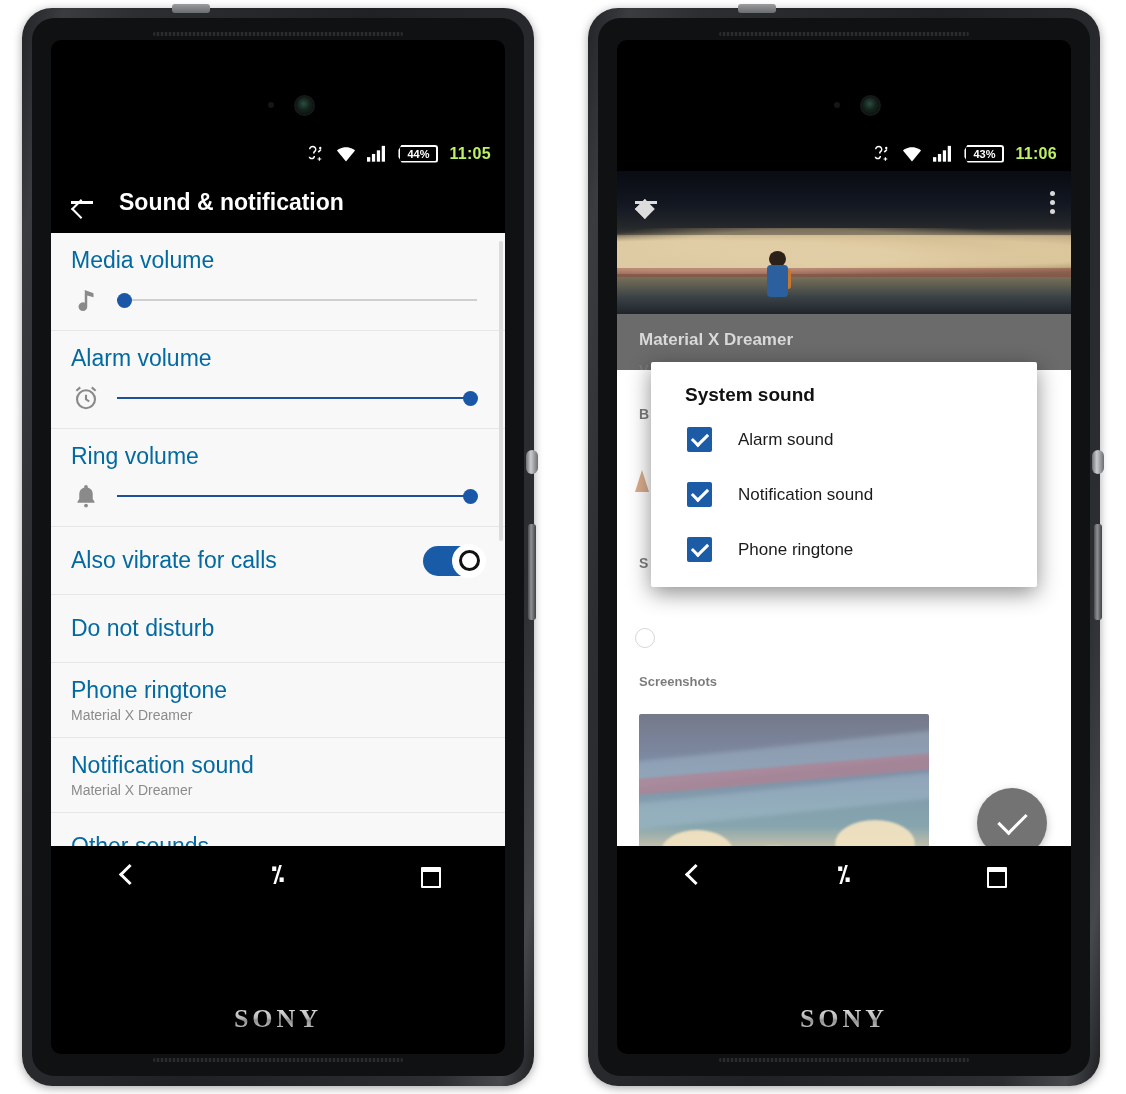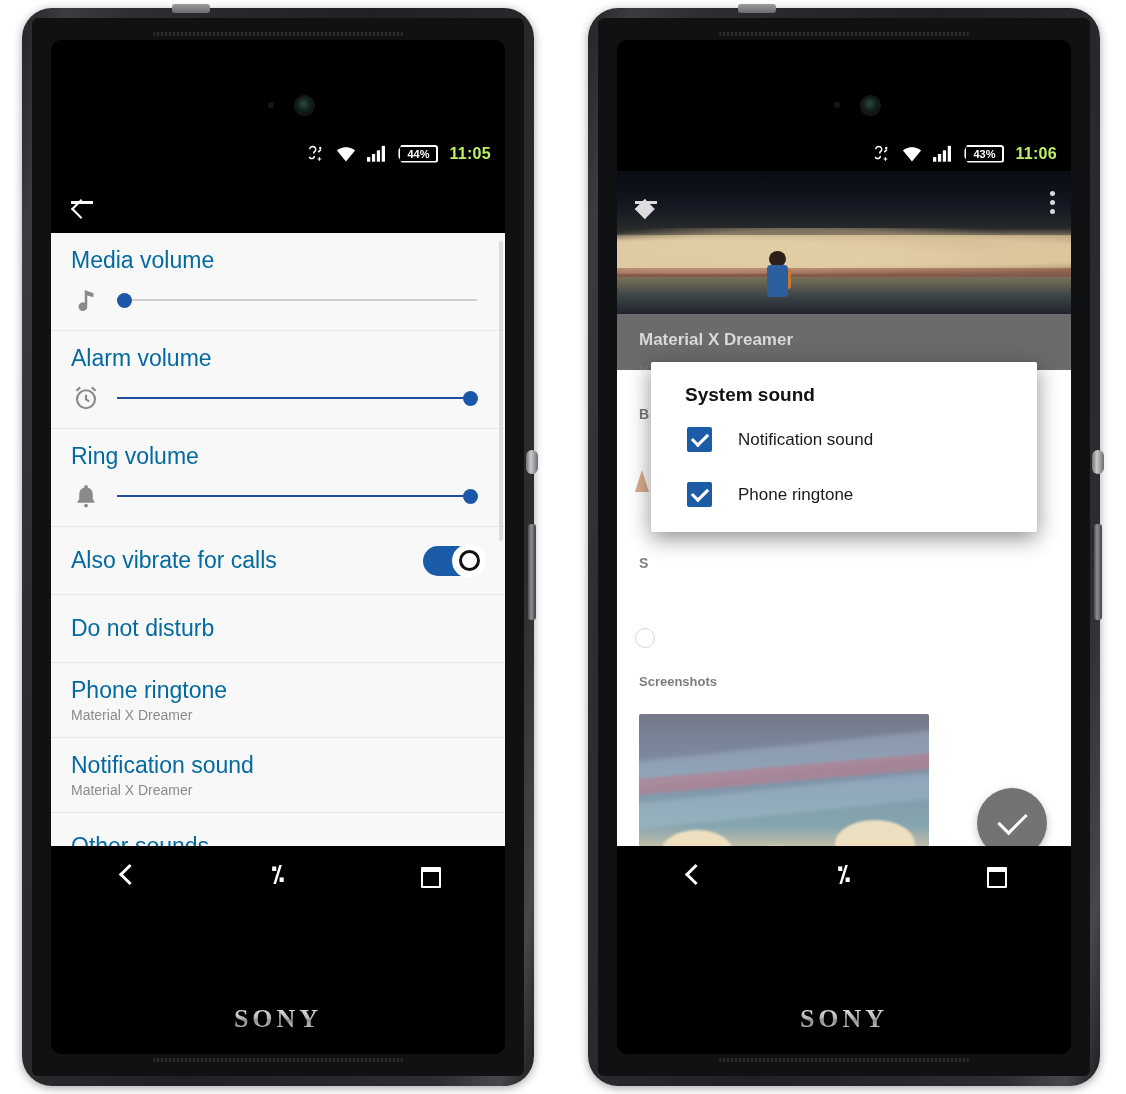--- a/index.html
+++ b/index.html
@@ -7,21 +7,21 @@
        font-family:"Liberation Sans","DejaVu Sans",sans-serif;}
 
   
   .phone{position:absolute;top:8px;width:512px;height:1078px;}
   .phone.left{left:22px;}
   .phone.right{left:588px;}
 
   .shell{position:absolute;inset:0;border-radius:30px;
          background:linear-gradient(100deg,#232427 0%,#3a3c40 6%,#2c2e31 16%,#202124 50%,#2b2d30 86%,#46484c 95%,#1d1e20 100%);
          box-shadow:0 2px 10px rgba(0,0,0,.35);}
-  .shell-inner{position:absolute;left:10px;right:10px;top:10px;bottom:10px;border-radius:6px;
+  .shell-inner{position:absolute;left:10px;right:10px;top:10px;bottom:10px;border-radius:22px;
          background:#101113;}
   .screen{position:absolute;left:19px;right:19px;top:22px;bottom:22px;border-radius:10px;
           background:#000;overflow:hidden;}
 
   
   .slit{position:absolute;left:50%;transform:translateX(-50%);top:14px;width:250px;height:4px;
         border-radius:2px;background:repeating-linear-gradient(90deg,#2f3033 0 2px,#17181a 2px 4px);opacity:.85;}
   .slit.bottom{top:auto;bottom:14px;}
   .cam{position:absolute;top:57px;left:50%;margin-left:18px;width:17px;height:17px;border-radius:50%;
        background:radial-gradient(circle at 45% 40%,#2e4b3e 0%,#12231c 45%,#0a0d0c 100%);
@@ -209,20 +209,21 @@
           </span>
           <span class="batt">
             <span class="shape"></span>
             <span class="pct">44%</span>
           </span>
           <span class="st-time">11:05</span>
         </div>
 
         <div class="appbar">
           <span class="back-arrow"></span>
+          <span class="title">Sound &amp; notification</span>
         </div>
 
         <div class="list">
 
           <div class="row slider-row">
             <div class="label">Media volume</div>
             <div class="slider-wrap">
               <span class="sl-icon">
                 <svg width="30" height="30" viewBox="0 0 24 24" fill="#8a8a8a">
                   <path d="M11 4v10.2A3.5 3.5 0 1 0 13 17V8.3l5 1.4V6.6L11 4z"></path>
@@ -410,20 +411,26 @@
           <div class="scrim"></div>
         </div>
 
         <div class="dialog">
           <div class="dlg-title">System sound</div>
 
           <div class="cb-row">
             <span class="cbox checked">
                 <span class="tick"></span>
               </span>
+            <span class="cb-label">Alarm sound</span>
+          </div>
+          <div class="cb-row">
+            <span class="cbox checked">
+                <span class="tick"></span>
+              </span>
             <span class="cb-label">Notification sound</span>
           </div>
           <div class="cb-row">
             <span class="cbox checked">
                 <span class="tick"></span>
               </span>
             <span class="cb-label">Phone ringtone</span>
           </div>
 
         </div>

